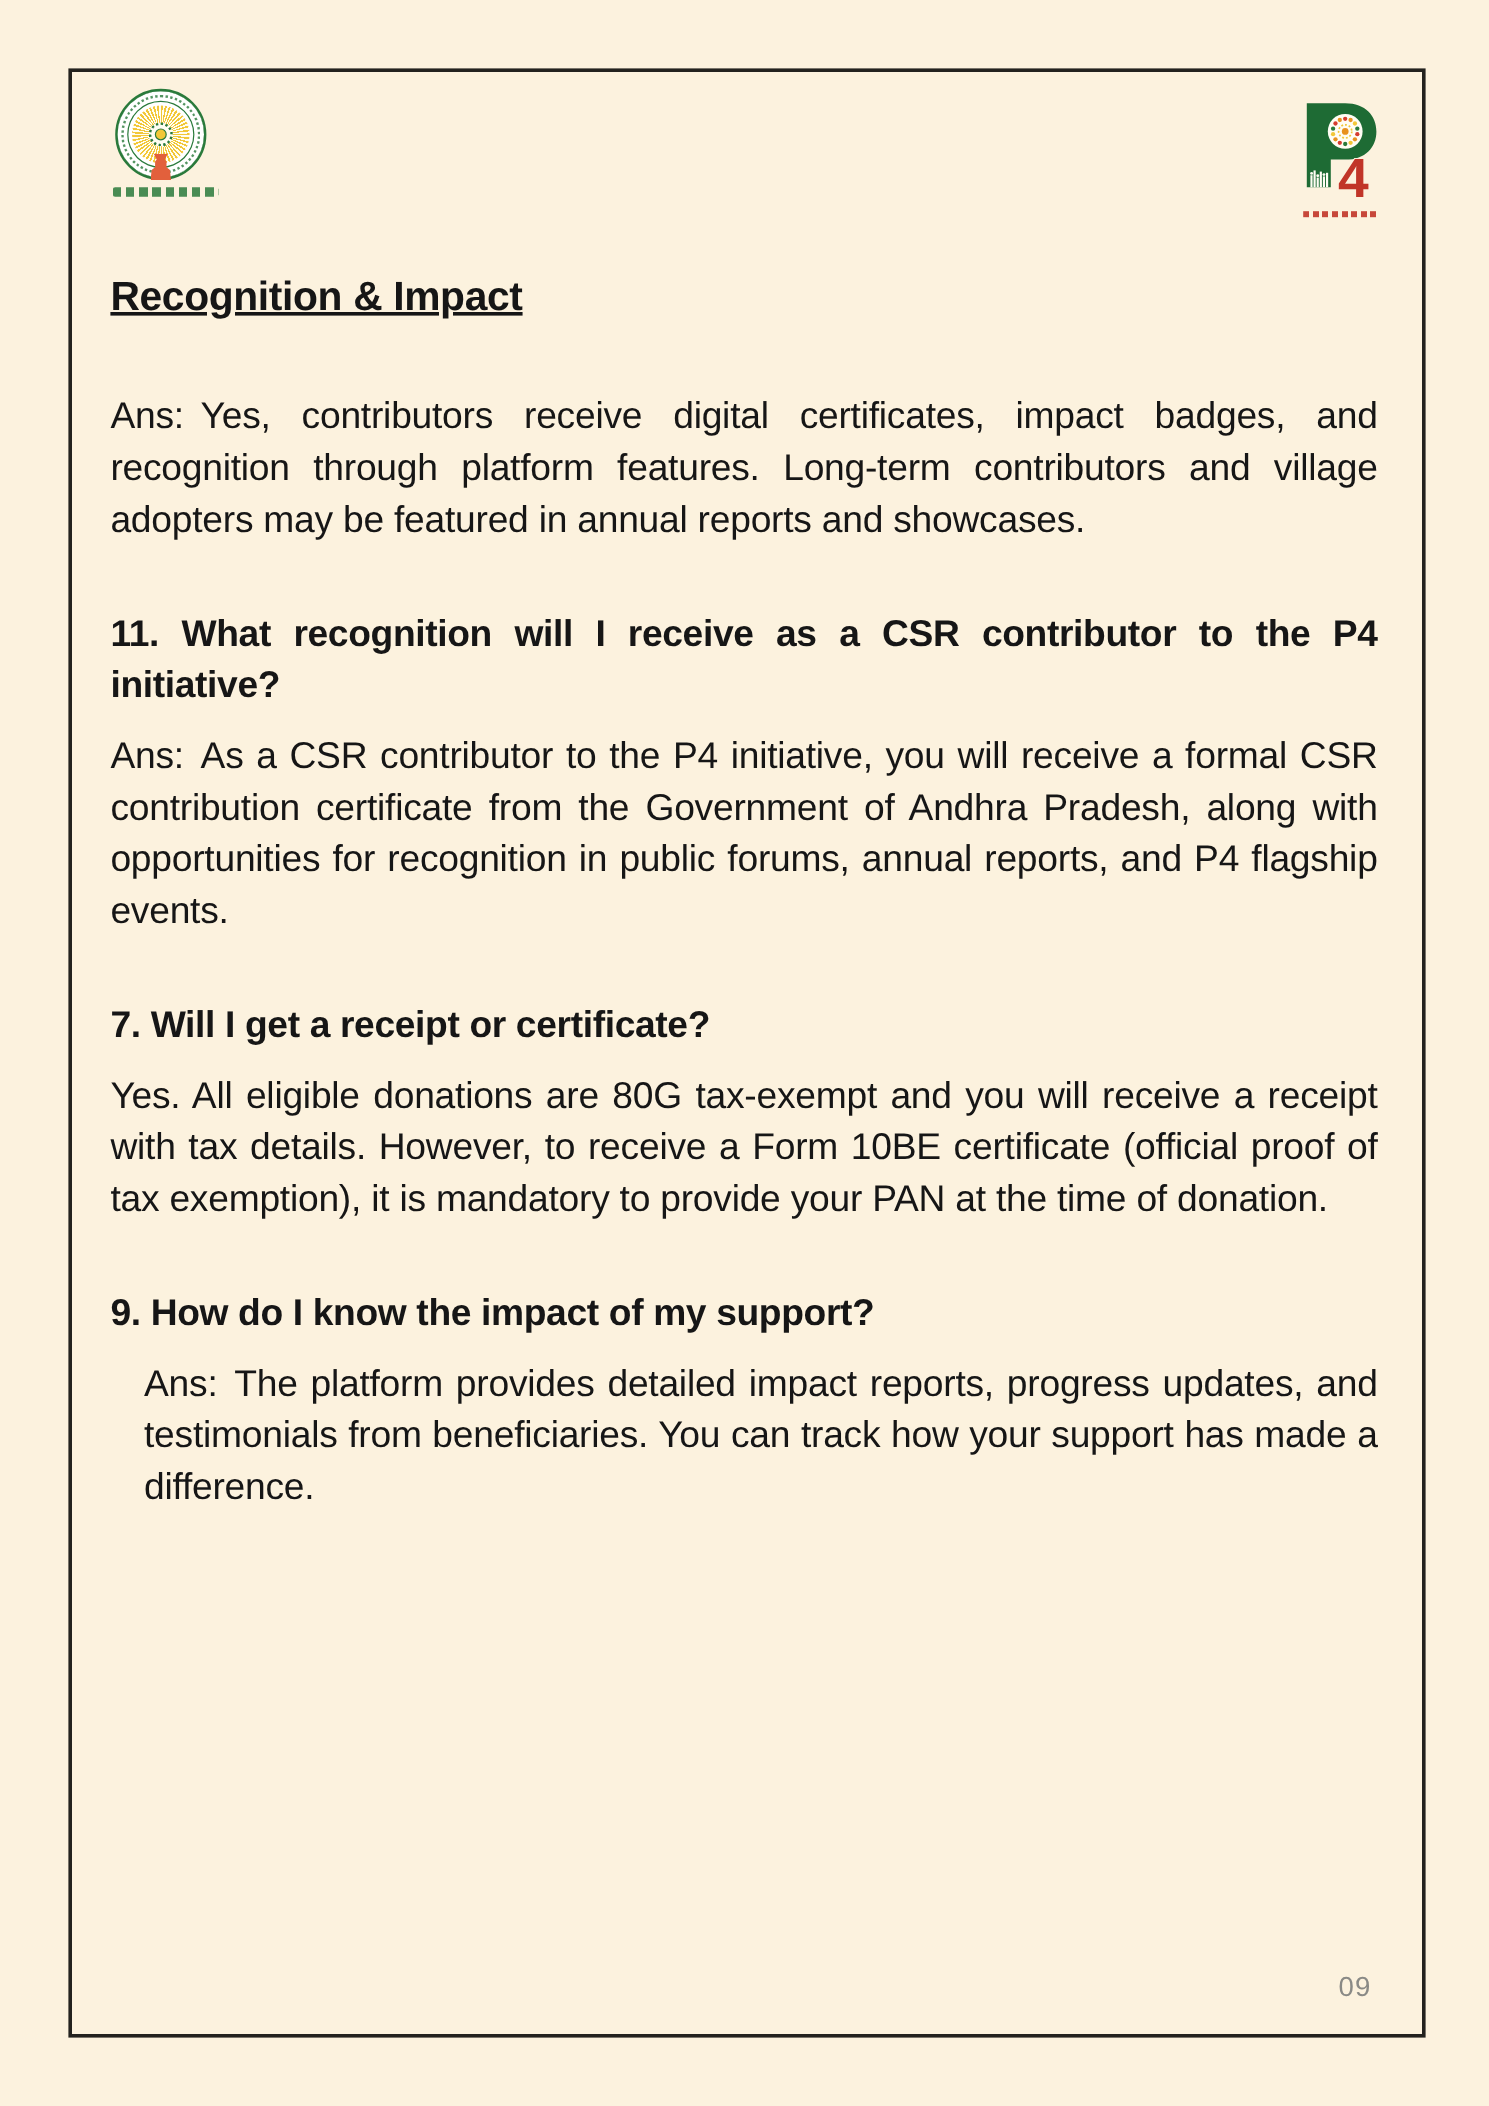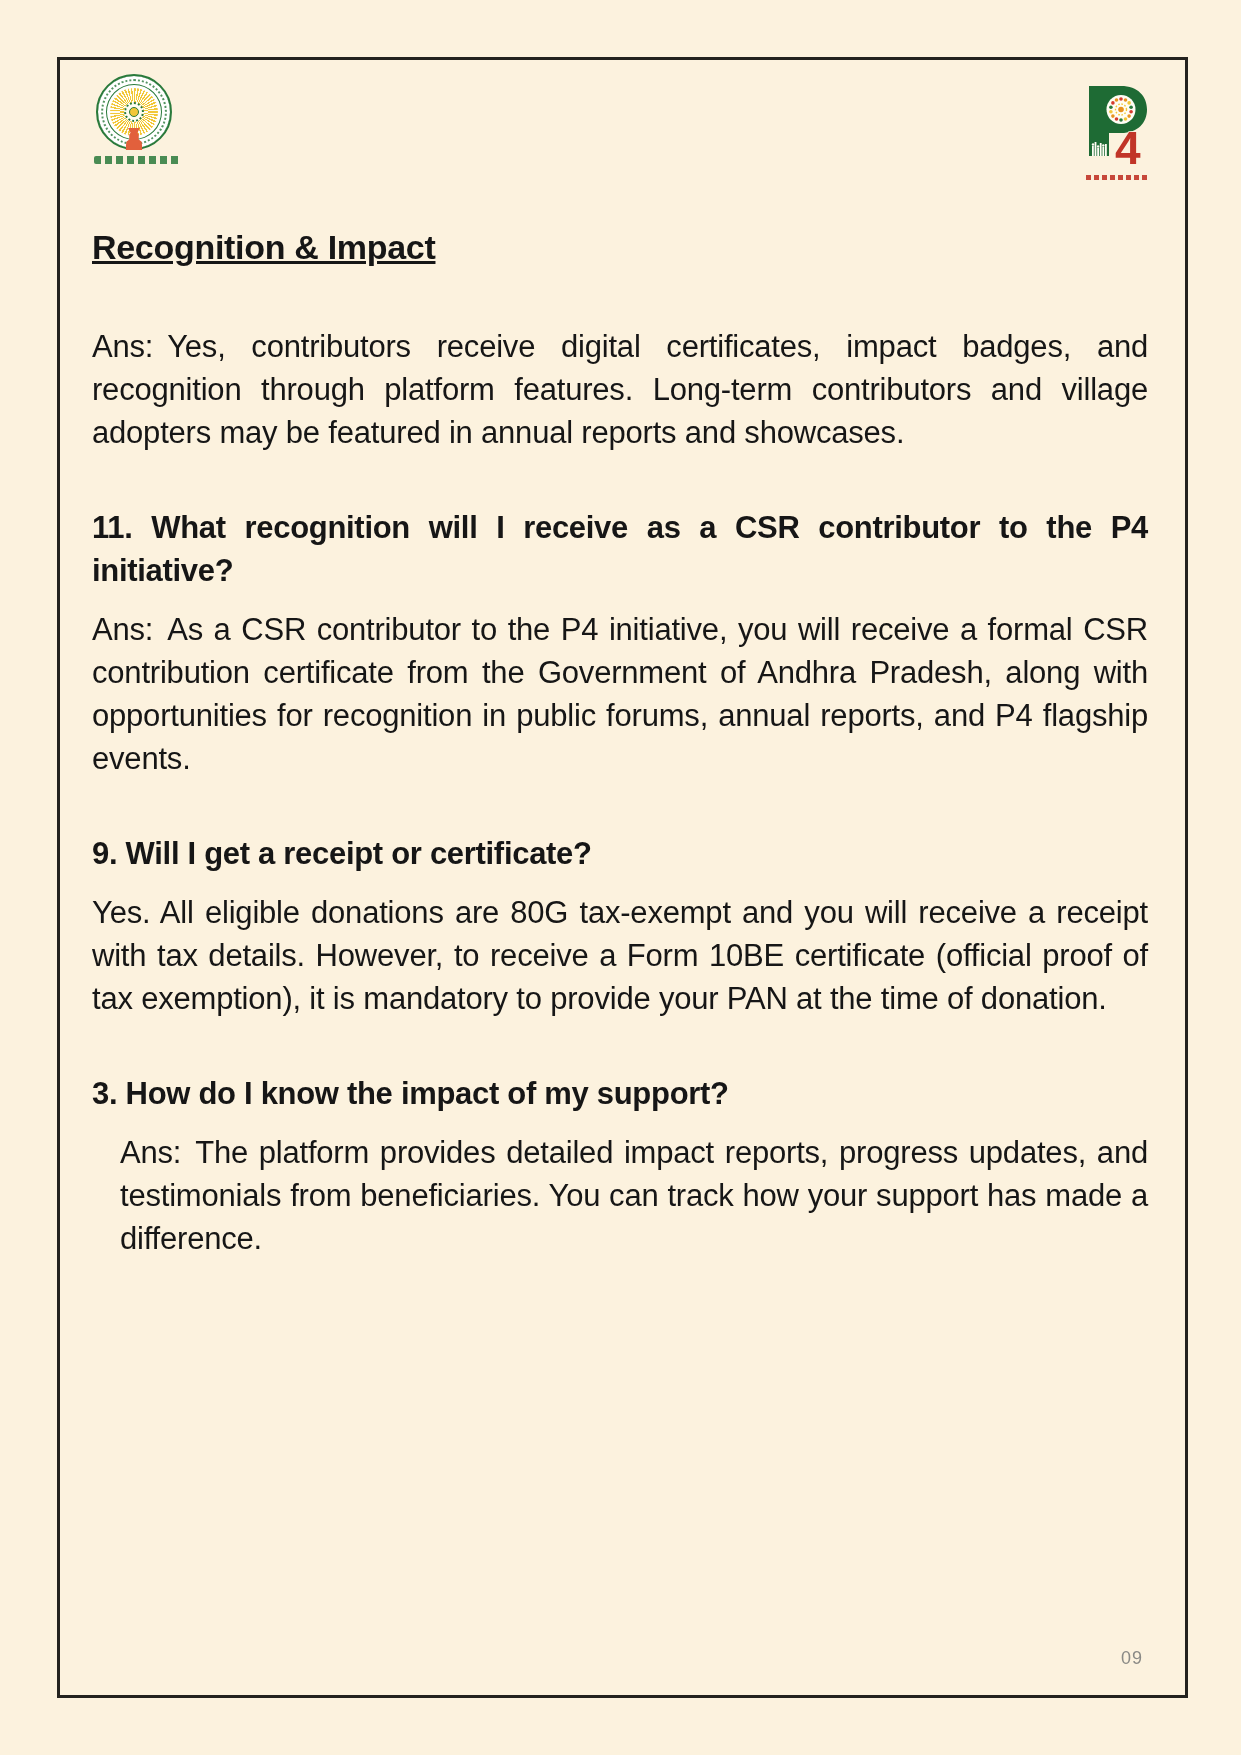--- a/index.html
+++ b/index.html
@@ -68,21 +68,21 @@
   .answer {
     margin:0 0 52px 0; font-size:31px; line-height:43px;
     text-align:justify; letter-spacing:-0.2px;
   }
   .qa:last-child .answer { margin-bottom:0;margin-left:28px; }
   .ans-prefix { font-weight:normal; }
   .ans-prefix:not(:empty) { margin-right:0.45em; }
 
   .page-number {
     position:absolute; right:98px; bottom:86px;
-    font-size:18px; color:#8a8a86; letter-spacing:1px;
+    font-size:23px; color:#8a8a86; letter-spacing:1px;
   }
 </style>
 </head>
 <body>
 
 <div class="page">
   <div class="frame"></div>
 
   <div class="logo-ap">
     <div class="ap-ring">
@@ -143,24 +143,24 @@
     <div class="qa">
       <p class="answer"><span class="ans-prefix">Ans:</span><span>Yes, contributors receive digital certificates, impact badges, and recognition through platform features. Long-term contributors and village adopters may be featured in annual reports and showcases.</span></p>
     </div>
 
     <div class="qa">
       <p class="question">11. What recognition will I receive as a CSR contributor to the P4 initiative?</p>
       <p class="answer"><span class="ans-prefix">Ans:</span><span>As a CSR contributor to the P4 initiative, you will receive a formal CSR contribution certificate from the Government of Andhra Pradesh, along with opportunities for recognition in public forums, annual reports, and P4 flagship events.</span></p>
     </div>
 
     <div class="qa">
-      <p class="question">9. Will I get a receipt or certificate?</p>
+      <p class="question">7. Will I get a receipt or certificate?</p>
       <p class="answer"><span class="ans-prefix"></span><span>Yes. All eligible donations are 80G tax-exempt and you will receive a receipt with tax details. However, to receive a Form 10BE certificate (official proof of tax exemption), it is mandatory to provide your PAN at the time of donation.</span></p>
     </div>
 
     <div class="qa">
-      <p class="question">3. How do I know the impact of my support?</p>
+      <p class="question">9. How do I know the impact of my support?</p>
       <p class="answer"><span class="ans-prefix">Ans:</span><span>The platform provides detailed impact reports, progress updates, and testimonials from beneficiaries. You can track how your support has made a difference.</span></p>
     </div>
   </div>
 
   <div class="page-number">09</div>
 </div>
 
 </body></html>

